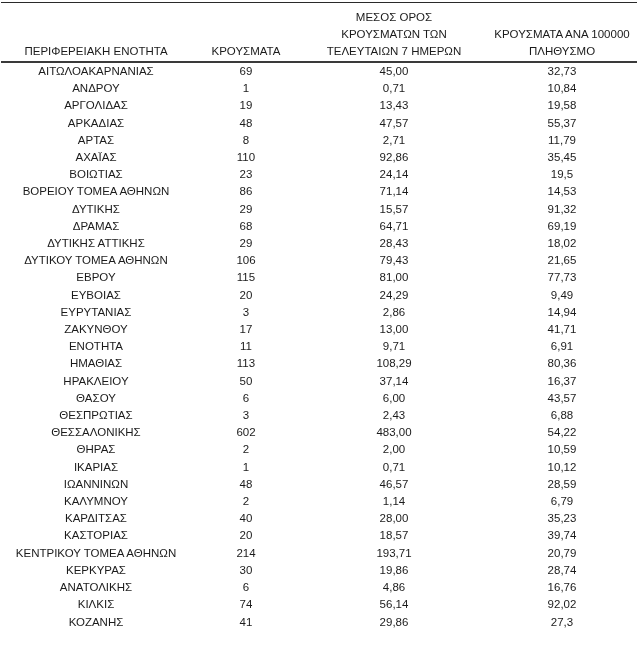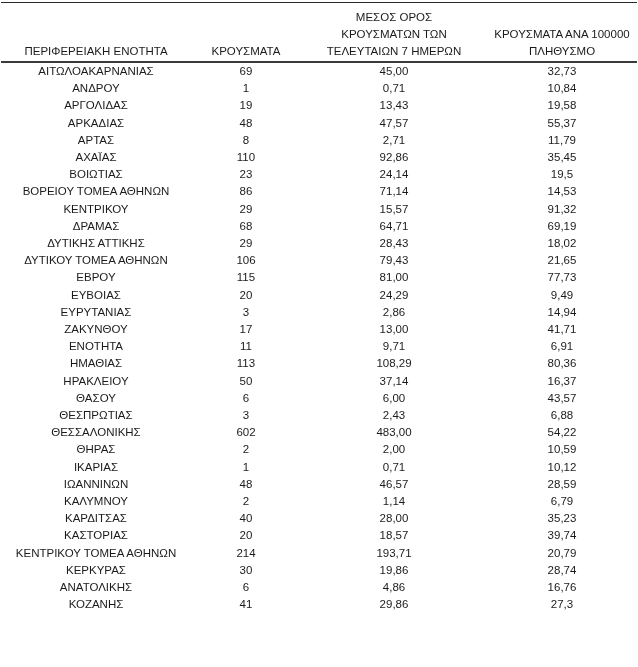--- a/index.html
+++ b/index.html
@@ -125,21 +125,21 @@
     <td>24,14</td>
     <td>19,5</td>
   </tr>
         <tr>
     <td>ΒΟΡΕΙΟΥ ΤΟΜΕΑ ΑΘΗΝΩΝ</td>
     <td>86</td>
     <td>71,14</td>
     <td>14,53</td>
   </tr>
         <tr>
-    <td>ΚΕΝΤΡΙΚΟΥ</td>
+    <td>ΔΥΤΙΚΗΣ</td>
     <td>29</td>
     <td>15,57</td>
     <td>91,32</td>
   </tr>
         <tr>
     <td>ΔΡΑΜΑΣ</td>
     <td>68</td>
     <td>64,71</td>
     <td>69,19</td>
   </tr>
@@ -261,20 +261,26 @@
     <td>ΚΕΡΚΥΡΑΣ</td>
     <td>30</td>
     <td>19,86</td>
     <td>28,74</td>
   </tr>
         <tr>
     <td>ΑΝΑΤΟΛΙΚΗΣ</td>
     <td>6</td>
     <td>4,86</td>
     <td>16,76</td>
+  </tr>
+        <tr>
+    <td>ΚΙΛΚΙΣ</td>
+    <td>74</td>
+    <td>56,14</td>
+    <td>92,02</td>
   </tr>
         <tr>
     <td>ΚΟΖΑΝΗΣ</td>
     <td>41</td>
     <td>29,86</td>
     <td>27,3</td>
   </tr>
       </tbody>
   </table>
 </div>

